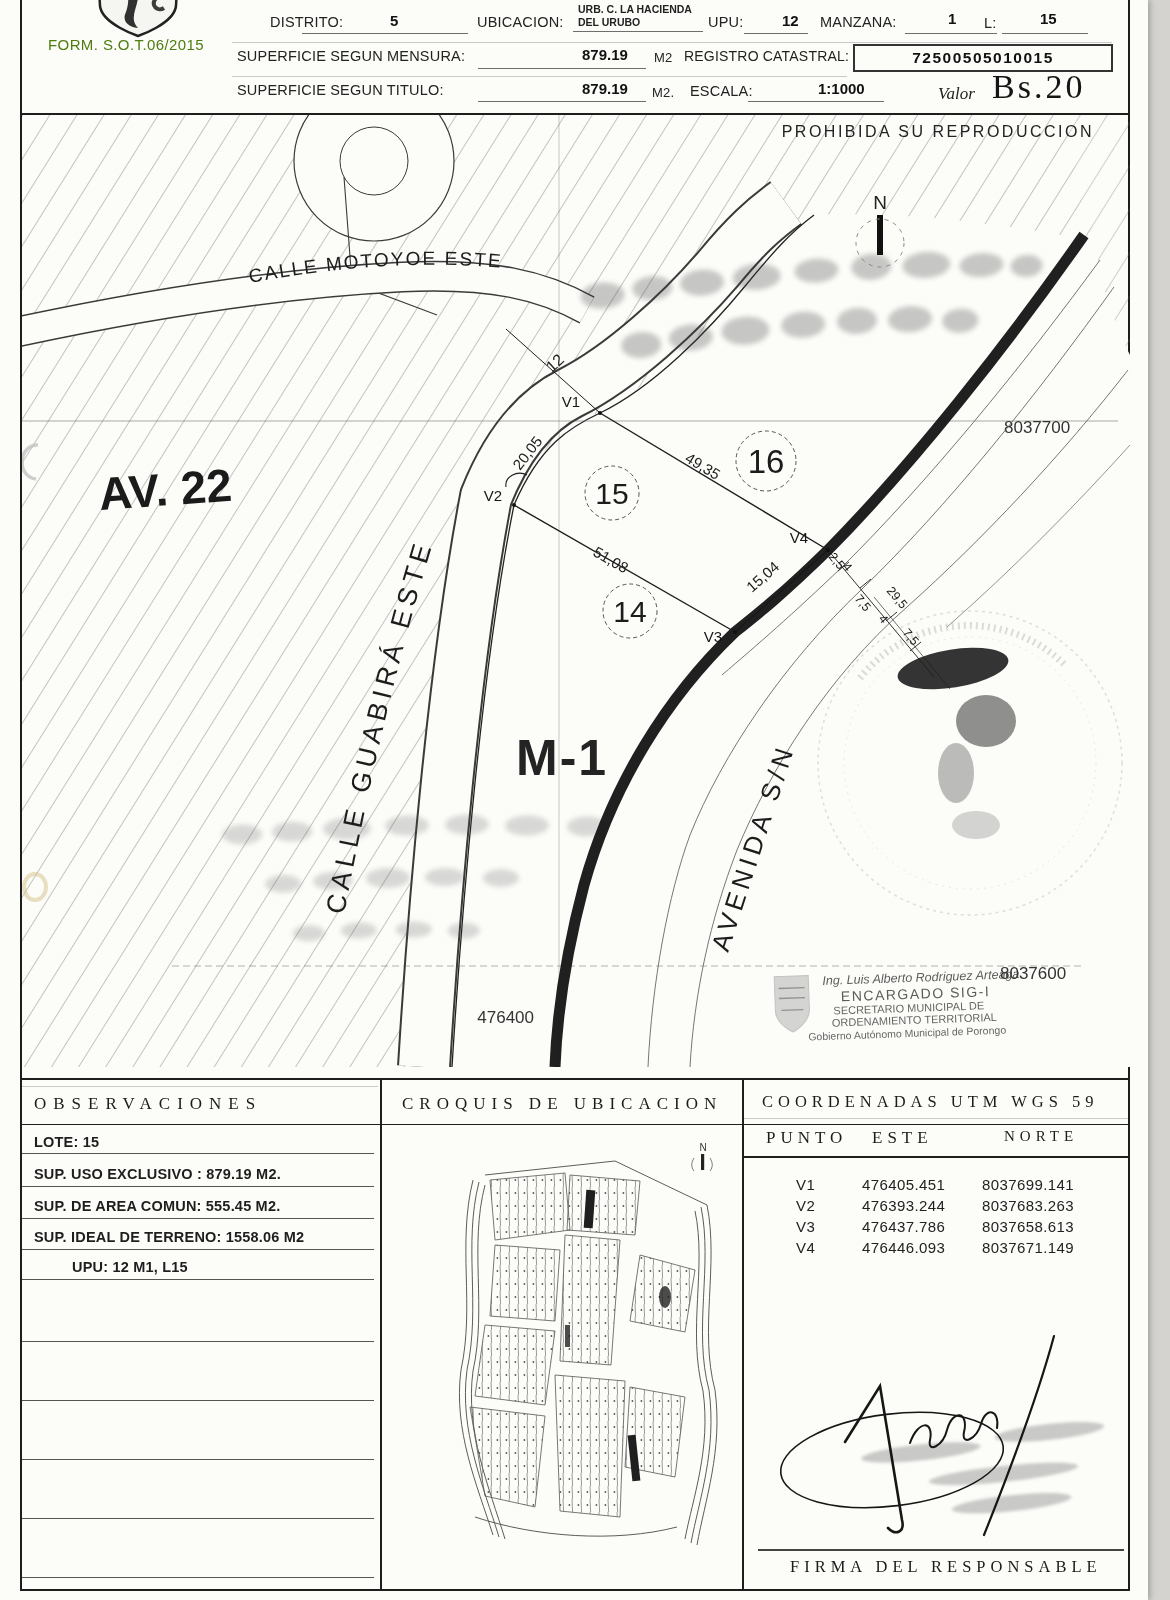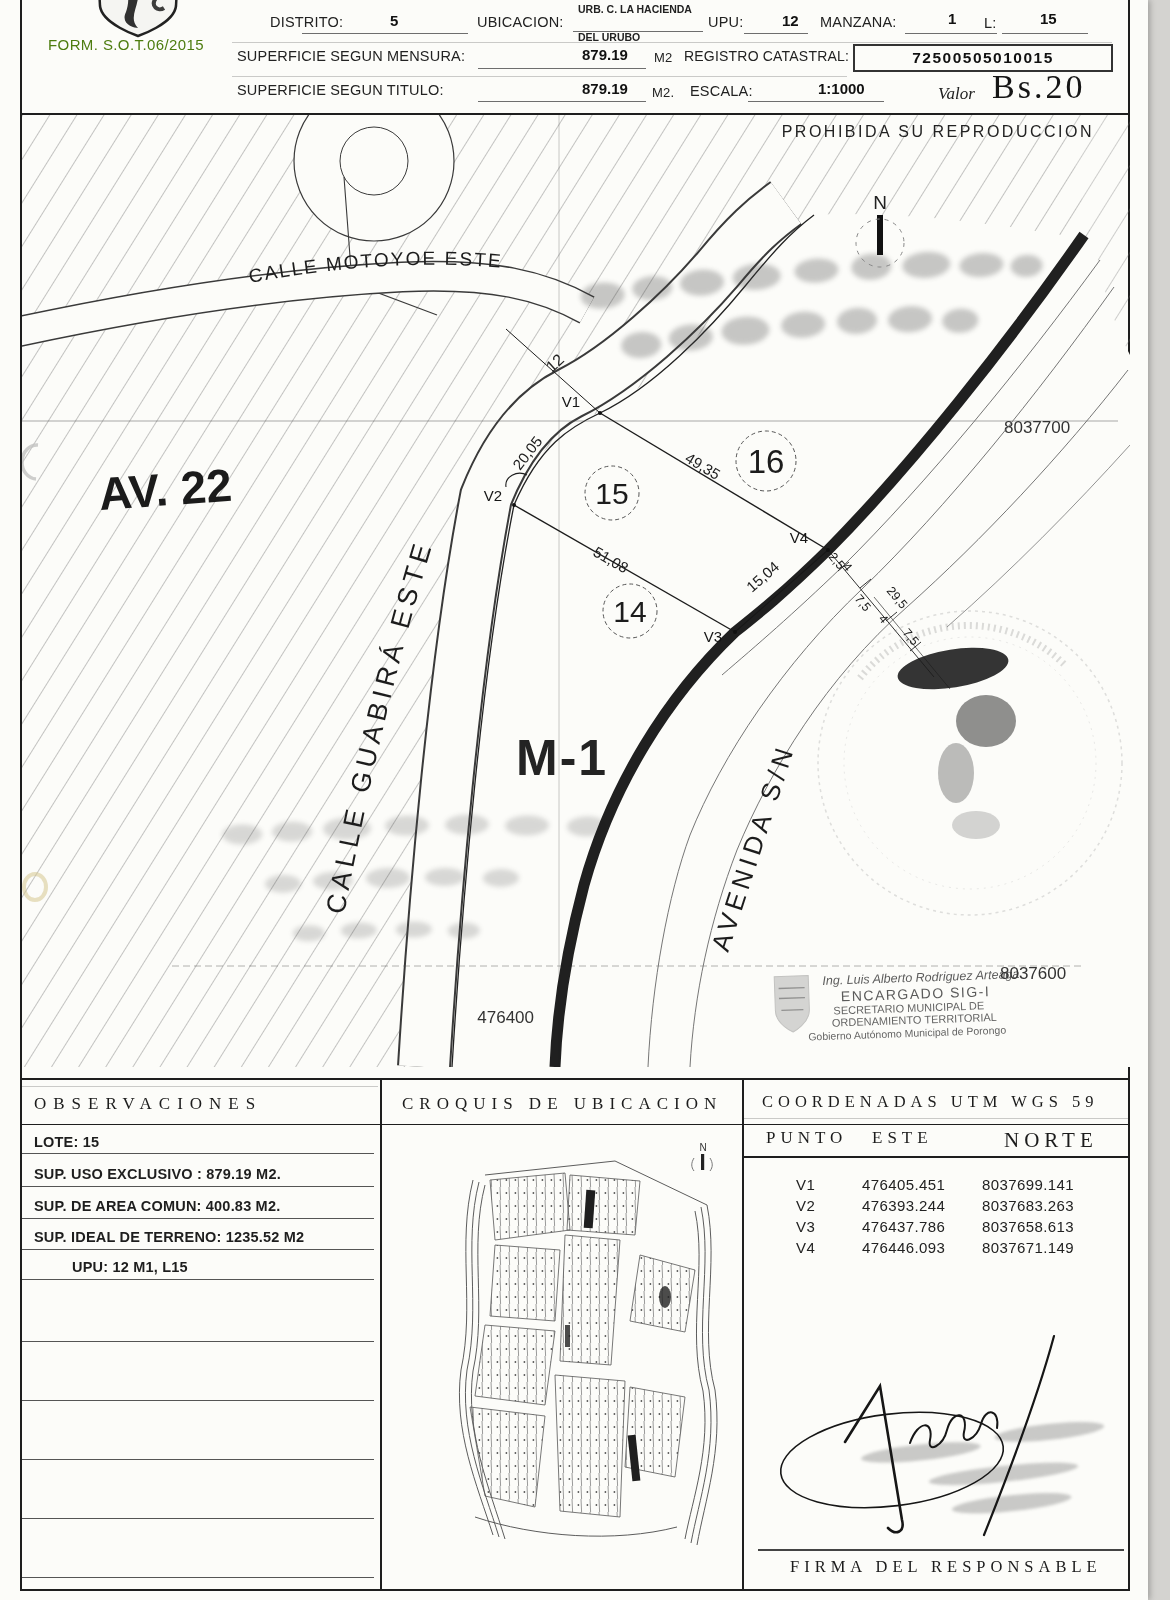--- a/index.html
+++ b/index.html
@@ -48,21 +48,21 @@
     <path d="M 58,8 C 70,10 76,20 70,30 C 64,38 72,44 78,40" fill="none" stroke="#1c1c1c" stroke-width="4" opacity=".85"></path>
     <path d="M 80,6 C 88,10 86,20 80,22" fill="none" stroke="#1c1c1c" stroke-width="3" opacity=".7"></path>
   </svg>
   <div class="form-label" style="left:48px;top:36px;">FORM. S.O.T.06/2015</div>
 
   <div class="hdr-label" style="left:237px;top:14px;margin-left:33px;">DISTRITO:</div>
   <div class="hdr-val" style="left:390px;top:12px;">5</div>
   <div class="ul" style="left:302px;top:33px;width:166px;"></div>
   <div class="hdr-label" style="left:477px;top:14px;">UBICACION:</div>
   <div class="hdr-small" style="left:578px;top:3px;">URB. C. LA HACIENDA</div>
-  <div class="hdr-small" style="left:578px;top:16px;margin-top:15px;">DEL URUBO</div>
+  <div class="hdr-small" style="left:578px;top:16px;">DEL URUBO</div>
   <div class="ul" style="left:573px;top:31px;width:130px;"></div>
   <div class="hdr-label" style="left:708px;top:14px;">UPU:</div>
   <div class="hdr-val" style="left:782px;top:12px;">12</div>
   <div class="ul" style="left:744px;top:33px;width:64px;"></div>
   <div class="hdr-label" style="left:820px;top:14px;">MANZANA:</div>
   <div class="hdr-val" style="left:948px;top:10px;">1</div>
   <div class="ul" style="left:905px;top:33px;width:92px;"></div>
   <div class="hdr-label" style="left:984px;top:15px;">L:</div>
   <div class="hdr-val" style="left:1040px;top:10px;">15</div>
   <div class="ul" style="left:1002px;top:33px;width:86px;"></div>
@@ -278,23 +278,23 @@
       <path d="M 16,330 A 15,17 0 0 0 14,364" stroke="#c2c2c0" stroke-width="3.5" opacity=".8"></path>
       <ellipse cx="13" cy="772" rx="11" ry="13" stroke="#d6c78f" stroke-width="4" opacity=".55"></ellipse>
     </g>
   </svg>
 
   <div class="sec-title" style="left:34px;top:1094px;">OBSERVACIONES</div>
   <div class="obs-text" style="top:1134px;">LOTE: 15</div>
   <div class="obs-row" style="top:1153px;"></div>
   <div class="obs-text" style="top:1166px;">SUP. USO EXCLUSIVO : 879.19 M2.</div>
   <div class="obs-row" style="top:1186px;"></div>
-  <div class="obs-text" style="top:1198px;">SUP. DE AREA COMUN: 400.83 M2.</div>
+  <div class="obs-text" style="top:1198px;">SUP. DE AREA COMUN: 555.45 M2.</div>
   <div class="obs-row" style="top:1218px;"></div>
-  <div class="obs-text" style="top:1229px;">SUP. IDEAL DE TERRENO: 1235.52 M2</div>
+  <div class="obs-text" style="top:1229px;">SUP. IDEAL DE TERRENO: 1558.06 M2</div>
   <div class="obs-row" style="top:1249px;"></div>
   <div class="obs-text" style="top:1259px;margin-left:38px;">UPU: 12 M1, L15</div>
   <div class="obs-row" style="top:1279px;"></div>
   <div class="obs-row" style="top:1341px;"></div>
   <div class="obs-row" style="top:1400px;"></div>
   <div class="obs-row" style="top:1459px;"></div>
   <div class="obs-row" style="top:1518px;"></div>
   <div class="obs-row" style="top:1577px;"></div>
 
   <div class="sec-title" style="left:402px;top:1094px;letter-spacing:6px;">CROQUIS DE UBICACION</div>
@@ -335,21 +335,21 @@
       <rect x="170" y="55" width="9" height="38" transform="rotate(4 174 74)"></rect>
       <rect x="215" y="300" width="8" height="46" transform="rotate(-6 219 323)"></rect>
       <rect x="150" y="190" width="5" height="22" opacity=".8"></rect>
       <ellipse cx="250" cy="162" rx="6" ry="11" opacity=".8"></ellipse>
     </g>
   </svg>
 
   <div class="coord-head" style="left:762px;top:1092px;">COORDENADAS  UTM  WGS  59</div>
   <div class="coord-head" style="left:766px;top:1128px;font-size:17px;">PUNTO</div>
   <div class="coord-head" style="left:872px;top:1128px;font-size:17px;">ESTE</div>
-  <div class="coord-head" style="left:1004px;top:1128px;font-size:21px;">NORTE</div>
+  <div class="coord-head" style="left:1004px;top:1128px;font-size:15px;">NORTE</div>
   <div class="frame" style="left:742px;top:1156px;width:388px;height:1.5px;"></div>
 
   <div class="coord-cell" style="left:796px;top:1176px;">V1</div>
   <div class="coord-cell" style="left:862px;top:1176px;text-align:center;">476405.451</div>
   <div class="coord-cell" style="left:982px;top:1176px;">8037699.141</div>
   <div class="coord-cell" style="left:796px;top:1197px;">V2</div>
   <div class="coord-cell" style="left:862px;top:1197px;">476393.244</div>
   <div class="coord-cell" style="left:982px;top:1197px;">8037683.263</div>
   <div class="coord-cell" style="left:796px;top:1218px;">V3</div>
   <div class="coord-cell" style="left:862px;top:1218px;">476437.786</div>

